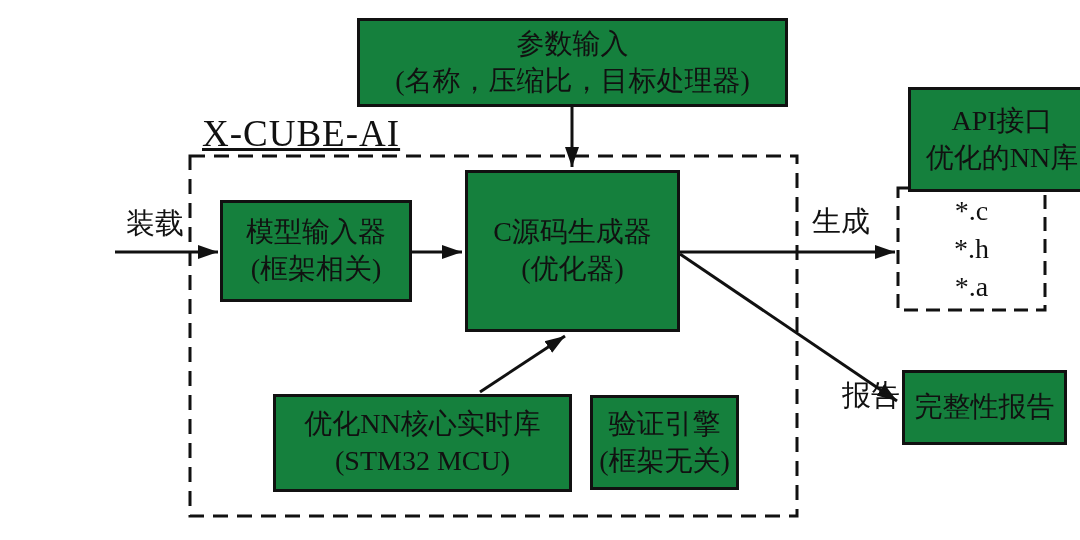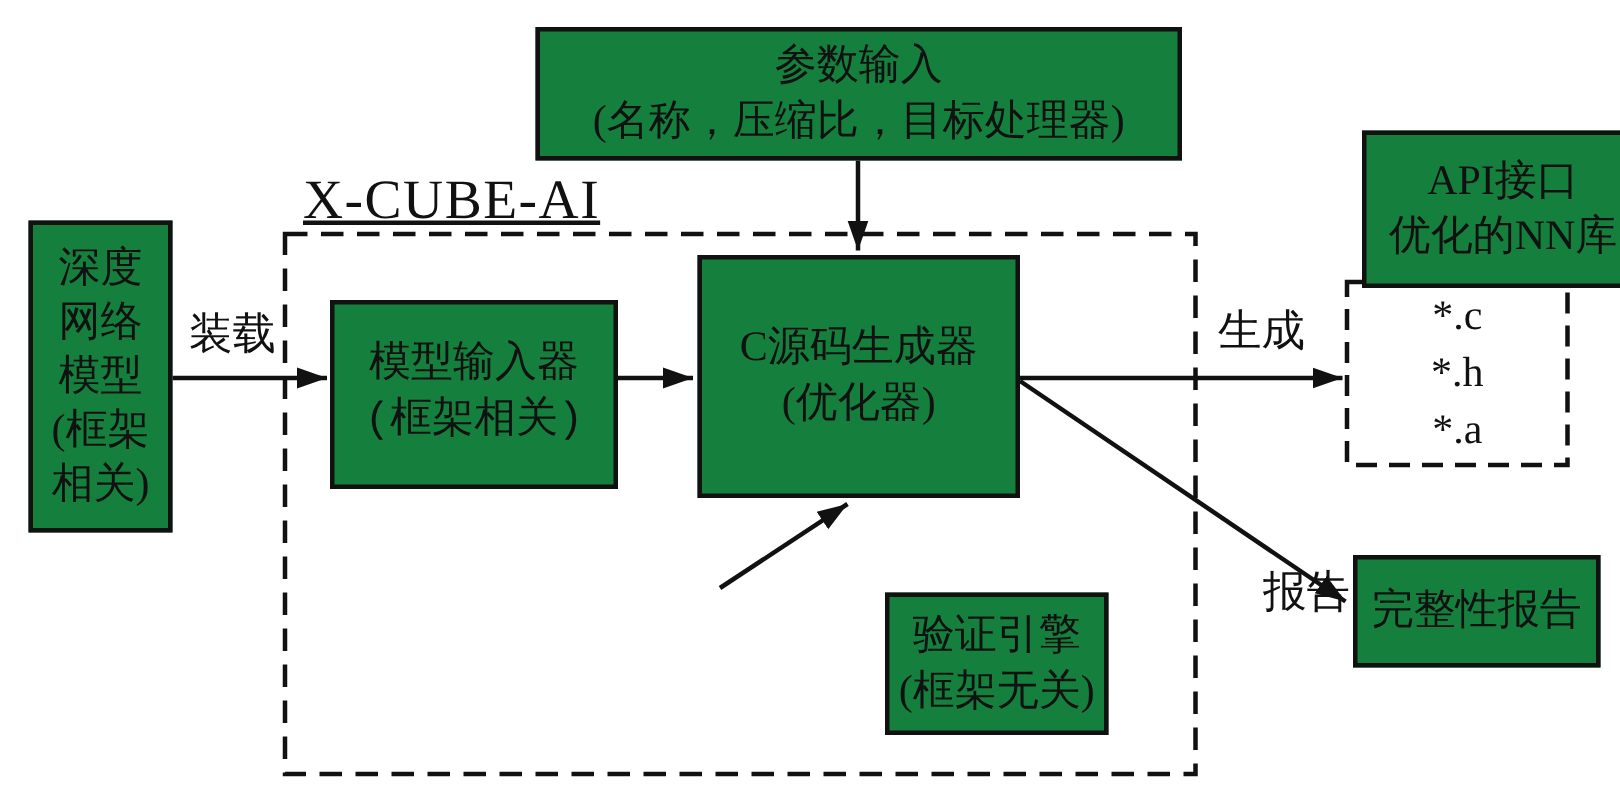--- a/index.html
+++ b/index.html
@@ -58,32 +58,29 @@
     <line x1="480" y1="392" x2="565" y2="336" stroke-width="3" marker-end="url(#arr)"></line>
     <line x1="680" y1="252" x2="895" y2="252" stroke-width="3" marker-end="url(#arr)"></line>
     <line x1="680" y1="254" x2="897" y2="401" stroke-width="3" marker-end="url(#arr)"></line>
   </svg>
 
   <div class="label container-title" style="left:202px;top:114px;">X-CUBE-AI</div>
 
   <div class="node" style="left:357px;top:18px;width:431px;height:89px;">参数输入
 (名称，压缩比，目标处理器)</div>
 
-  <div class="node" style="left:19px;top:147px;width:96px;height:208px;line-height:1.28;">深度
-网络
-模型
-(框架
-相关)</div>
 
-  <div class="node" style="left:220px;top:200px;width:192px;height:126px;font-family:Liberation Mono, monospace;">模型输入器
+  <div class="node" style="left:220px;top:200px;width:192px;height:102px;">模型输入器
 (框架相关)</div>
 
   <div class="node" style="left:465px;top:170px;width:215px;height:162px;">C源码生成器
 (优化器)</div>
 
+  <div class="node" style="left:273px;top:394px;width:299px;height:98px;">优化NN核心实时库
+(STM32 MCU)</div>
 
   <div class="node" style="left:590px;top:395px;width:149px;height:95px;">验证引擎
 (框架无关)</div>
 
   <div class="node" style="left:877px;top:87px;width:188px;height:105px;margin-left:31px;">API接口
 优化的NN库</div>
 
   <div class="node ghost" style="left:898px;top:188px;width:147px;height:122px;line-height:1.35;">*.c
 *.h
 *.a</div>

